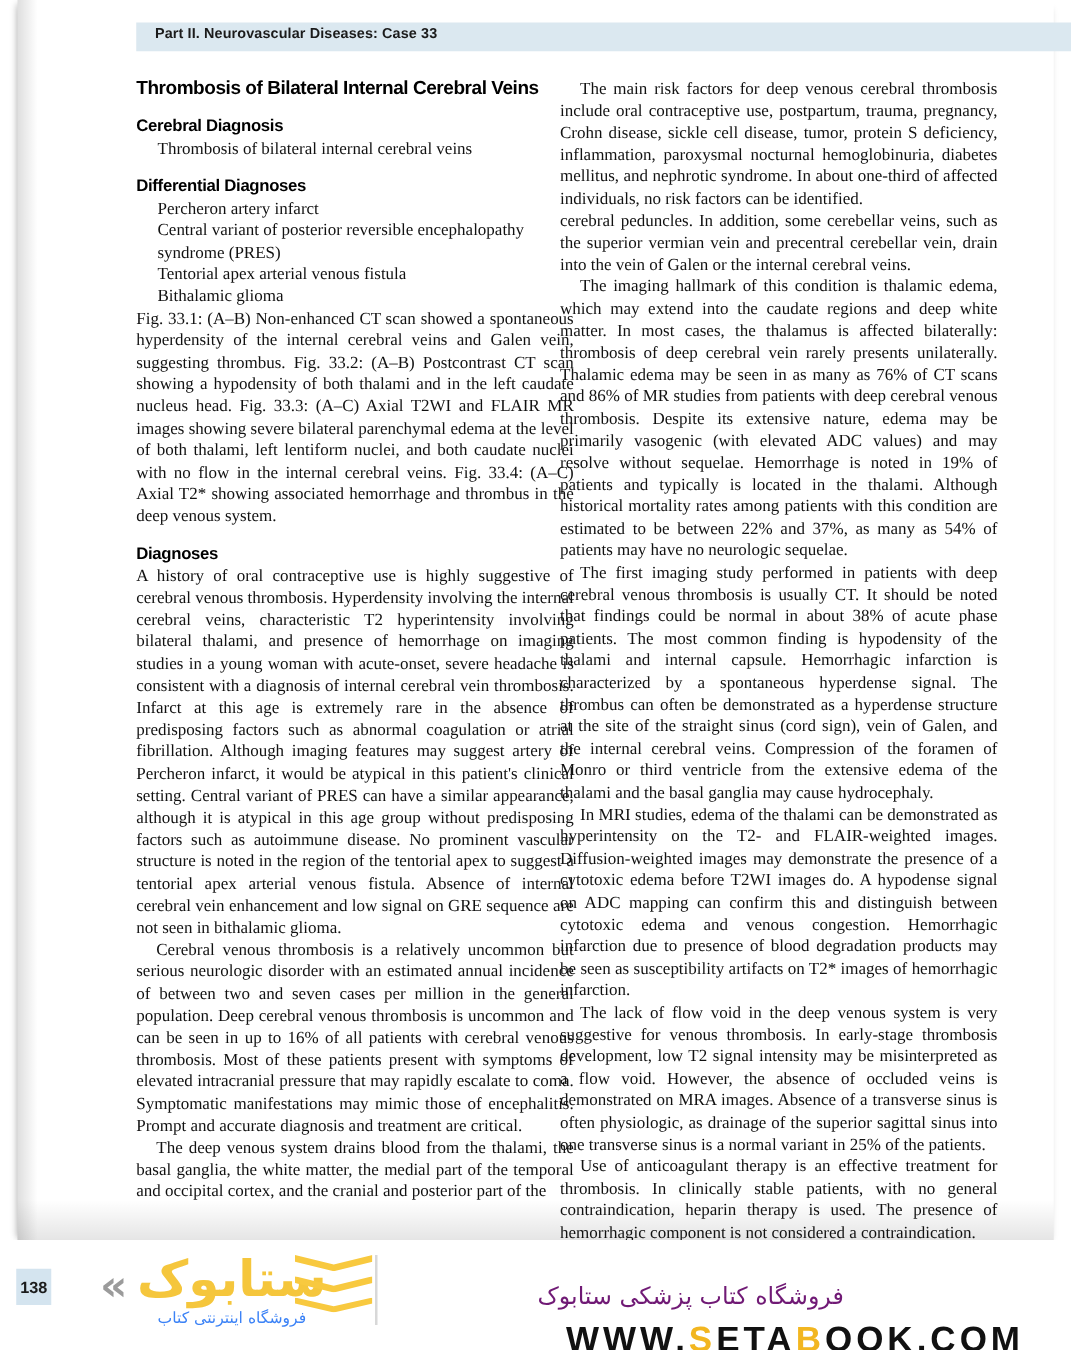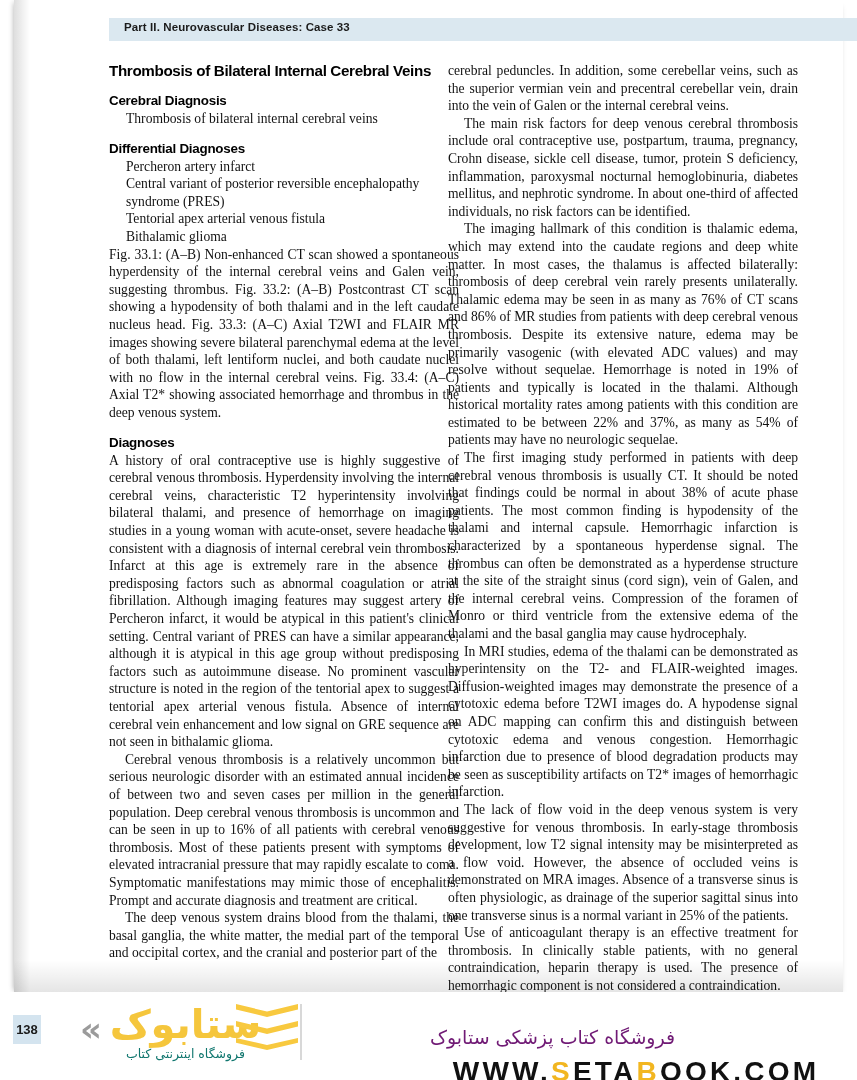--- a/index.html
+++ b/index.html
@@ -168,21 +168,21 @@
     line-height: 34px;
   }
   #brand-logo .logo-tag {
     position: absolute;
     left: 0; top: 46px;
     width: 215px;
     direction: rtl;
     text-align: center;
     font-family: "DejaVu Sans", sans-serif;
     font-size: 12.5px;
-    color: #0f766e;
+    color: #3b82f6;
     white-space: nowrap;
   }
   #brand-logo .logo-divider {
     position: absolute;
     left: 222px; top: 4px;
     width: 2px; height: 56px;
     background: #d8d8d8;
   }
   #brand-mark {
     position: absolute;
@@ -261,22 +261,22 @@
 
   <p class="body">Fig. 33.1: (A–B) Non-enhanced CT scan showed a spontaneous hyperdensity of the internal cerebral veins and Galen vein, suggesting thrombus. Fig. 33.2: (A–B) Postcontrast CT scan showing a hypodensity of both thalami and in the left caudate nucleus head. Fig. 33.3: (A–C) Axial T2WI and FLAIR MR images showing severe bilateral parenchymal edema at the level of both thalami, left lentiform nuclei, and both caudate nuclei with no flow in the internal cerebral veins. Fig. 33.4: (A–C) Axial T2* showing associated hemorrhage and thrombus in the deep venous system.</p>
 
   <h2 class="sec-head">Diagnoses</h2>
   <p class="body">A history of oral contraceptive use is highly suggestive of cerebral venous thrombosis. Hyperdensity involving the internal cerebral veins, characteristic T2 hyperintensity involving bilateral thalami, and presence of hemorrhage on imaging studies in a young woman with acute-onset, severe headache is consistent with a diagnosis of internal cerebral vein thrombosis. Infarct at this age is extremely rare in the absence of predisposing factors such as abnormal coagulation or atrial fibrillation. Although imaging features may suggest artery of Percheron infarct, it would be atypical in this patient's clinical setting. Central variant of PRES can have a similar appearance, although it is atypical in this age group without predisposing factors such as autoimmune disease. No prominent vascular structure is noted in the region of the tentorial apex to suggest a tentorial apex arterial venous fistula. Absence of internal cerebral vein enhancement and low signal on GRE sequence are not seen in bithalamic glioma.</p>
   <p class="body indent">Cerebral venous thrombosis is a relatively uncommon but serious neurologic disorder with an estimated annual incidence of between two and seven cases per million in the general population. Deep cerebral venous thrombosis is uncommon and can be seen in up to 16% of all patients with cerebral venous thrombosis. Most of these patients present with symptoms of elevated intracranial pressure that may rapidly escalate to coma. Symptomatic manifestations may mimic those of encephalitis. Prompt and accurate diagnosis and treatment are critical.</p>
   <p class="body indent">The deep venous system drains blood from the thalami, the basal ganglia, the white matter, the medial part of the temporal and occipital cortex, and the cranial and posterior part of the</p>
 </div>
 
 <div id="col-right" class="column">
+  <p class="body indent">The main risk factors for deep venous cerebral thrombosis include oral contraceptive use, postpartum, trauma, pregnancy, Crohn disease, sickle cell disease, tumor, protein S deficiency, inflammation, paroxysmal nocturnal hemoglobinuria, diabetes mellitus, and nephrotic syndrome. In about one-third of affected individuals, no risk factors can be identified.</p>
   <p class="body">cerebral peduncles. In addition, some cerebellar veins, such as the superior vermian vein and precentral cerebellar vein, drain into the vein of Galen or the internal cerebral veins.</p>
-  <p class="body indent">The main risk factors for deep venous cerebral thrombosis include oral contraceptive use, postpartum, trauma, pregnancy, Crohn disease, sickle cell disease, tumor, protein S deficiency, inflammation, paroxysmal nocturnal hemoglobinuria, diabetes mellitus, and nephrotic syndrome. In about one-third of affected individuals, no risk factors can be identified.</p>
   <p class="body indent">The imaging hallmark of this condition is thalamic edema, which may extend into the caudate regions and deep white matter. In most cases, the thalamus is affected bilaterally: thrombosis of deep cerebral vein rarely presents unilaterally. Thalamic edema may be seen in as many as 76% of CT scans and 86% of MR studies from patients with deep cerebral venous thrombosis. Despite its extensive nature, edema may be primarily vasogenic (with elevated ADC values) and may resolve without sequelae. Hemorrhage is noted in 19% of patients and typically is located in the thalami. Although historical mortality rates among patients with this condition are estimated to be between 22% and 37%, as many as 54% of patients may have no neurologic sequelae.</p>
   <p class="body indent">The first imaging study performed in patients with deep cerebral venous thrombosis is usually CT. It should be noted that findings could be normal in about 38% of acute phase patients. The most common finding is hypodensity of the thalami and internal capsule. Hemorrhagic infarction is characterized by a spontaneous hyperdense signal. The thrombus can often be demonstrated as a hyperdense structure at the site of the straight sinus (cord sign), vein of Galen, and the internal cerebral veins. Compression of the foramen of Monro or third ventricle from the extensive edema of the thalami and the basal ganglia may cause hydrocephaly.</p>
   <p class="body indent">In MRI studies, edema of the thalami can be demonstrated as hyperintensity on the T2- and FLAIR-weighted images. Diffusion-weighted images may demonstrate the presence of a cytotoxic edema before T2WI images do. A hypodense signal on ADC mapping can confirm this and distinguish between cytotoxic edema and venous congestion. Hemorrhagic infarction due to presence of blood degradation products may be seen as susceptibility artifacts on T2* images of hemorrhagic infarction.</p>
   <p class="body indent">The lack of flow void in the deep venous system is very suggestive for venous thrombosis. In early-stage thrombosis development, low T2 signal intensity may be misinterpreted as a flow void. However, the absence of occluded veins is demonstrated on MRA images. Absence of a transverse sinus is often physiologic, as drainage of the superior sagittal sinus into one transverse sinus is a normal variant in 25% of the patients.</p>
   <p class="body indent">Use of anticoagulant therapy is an effective treatment for thrombosis. In clinically stable patients, with no general contraindication, heparin therapy is used. The presence of hemorrhagic component is not considered a contraindication.</p>
 </div>
 
 <div id="footer">
 
   <div id="page-number-badge">138</div>

